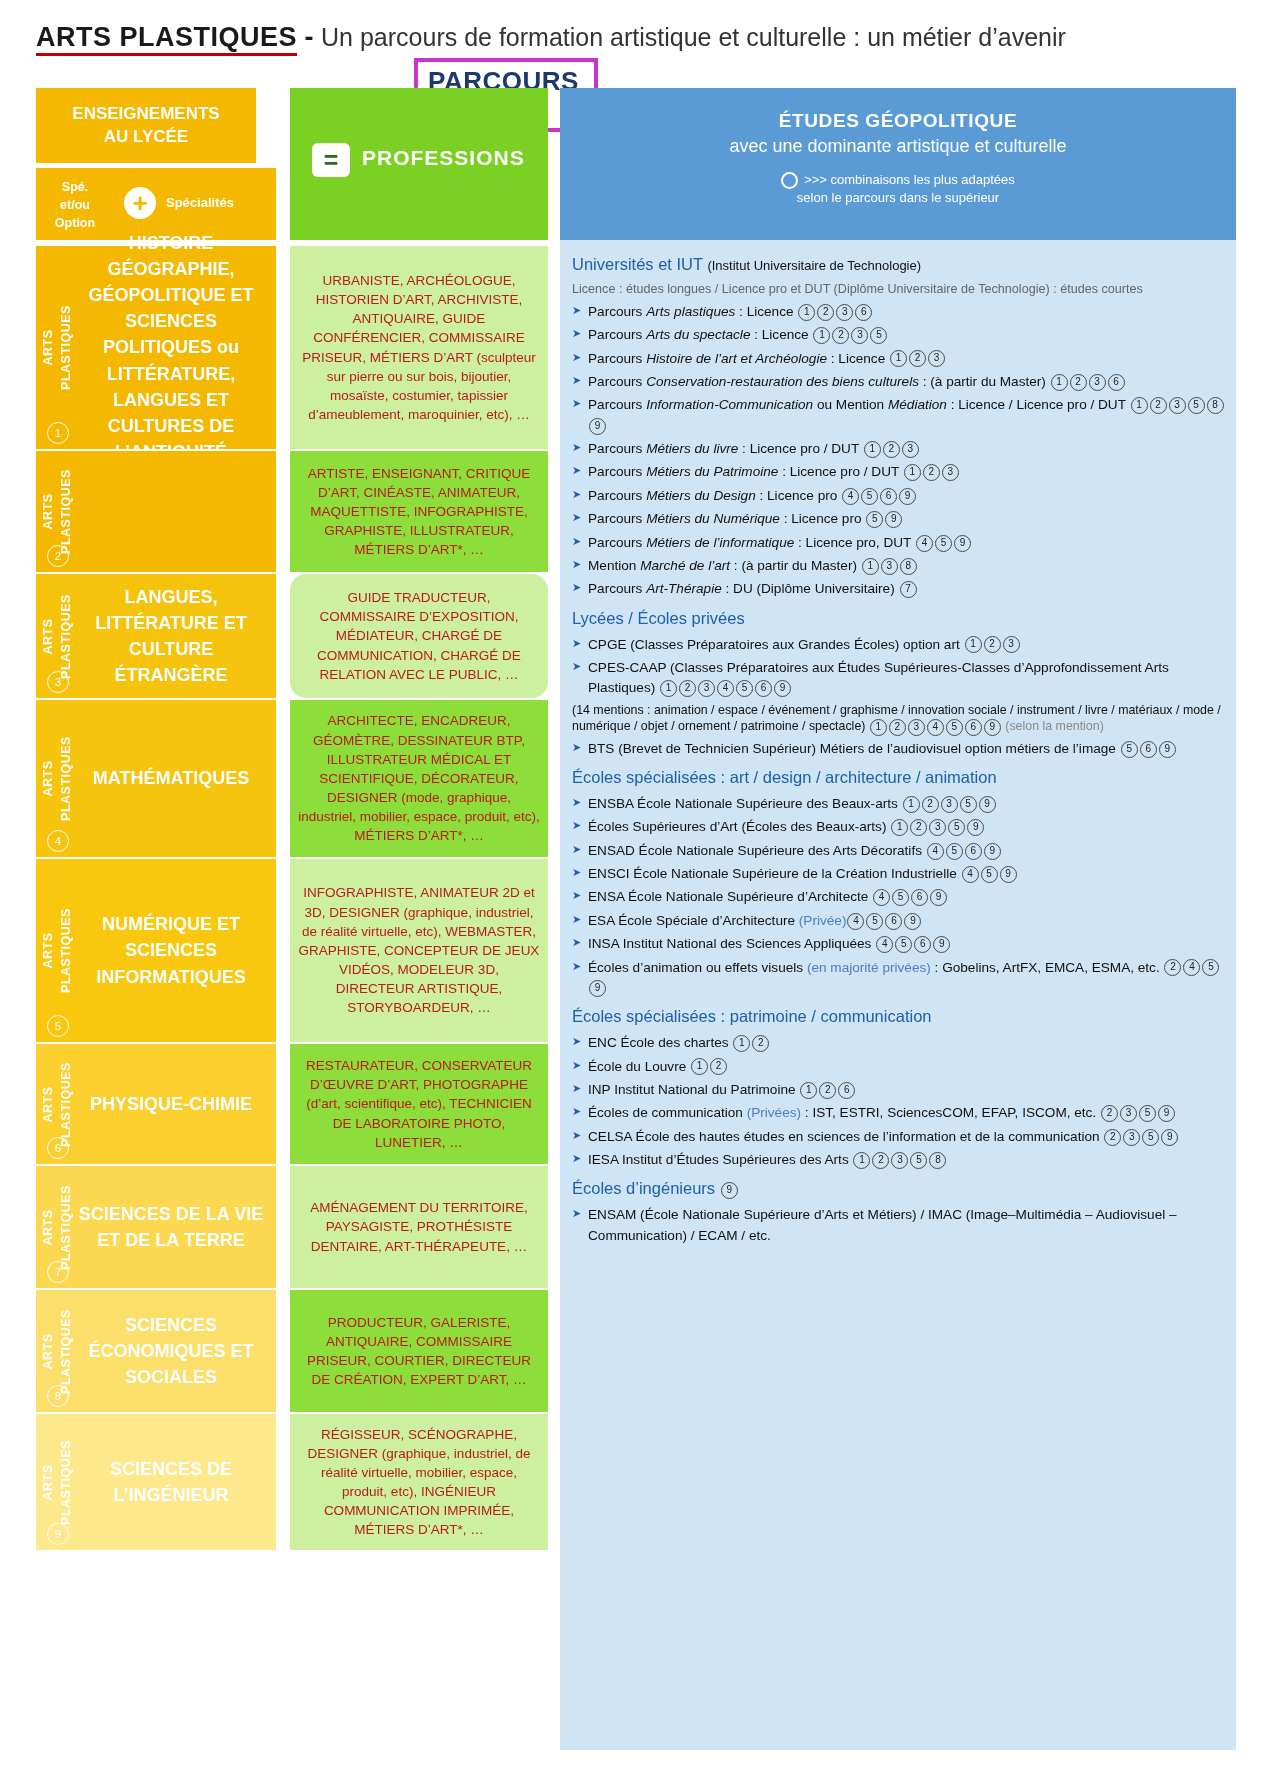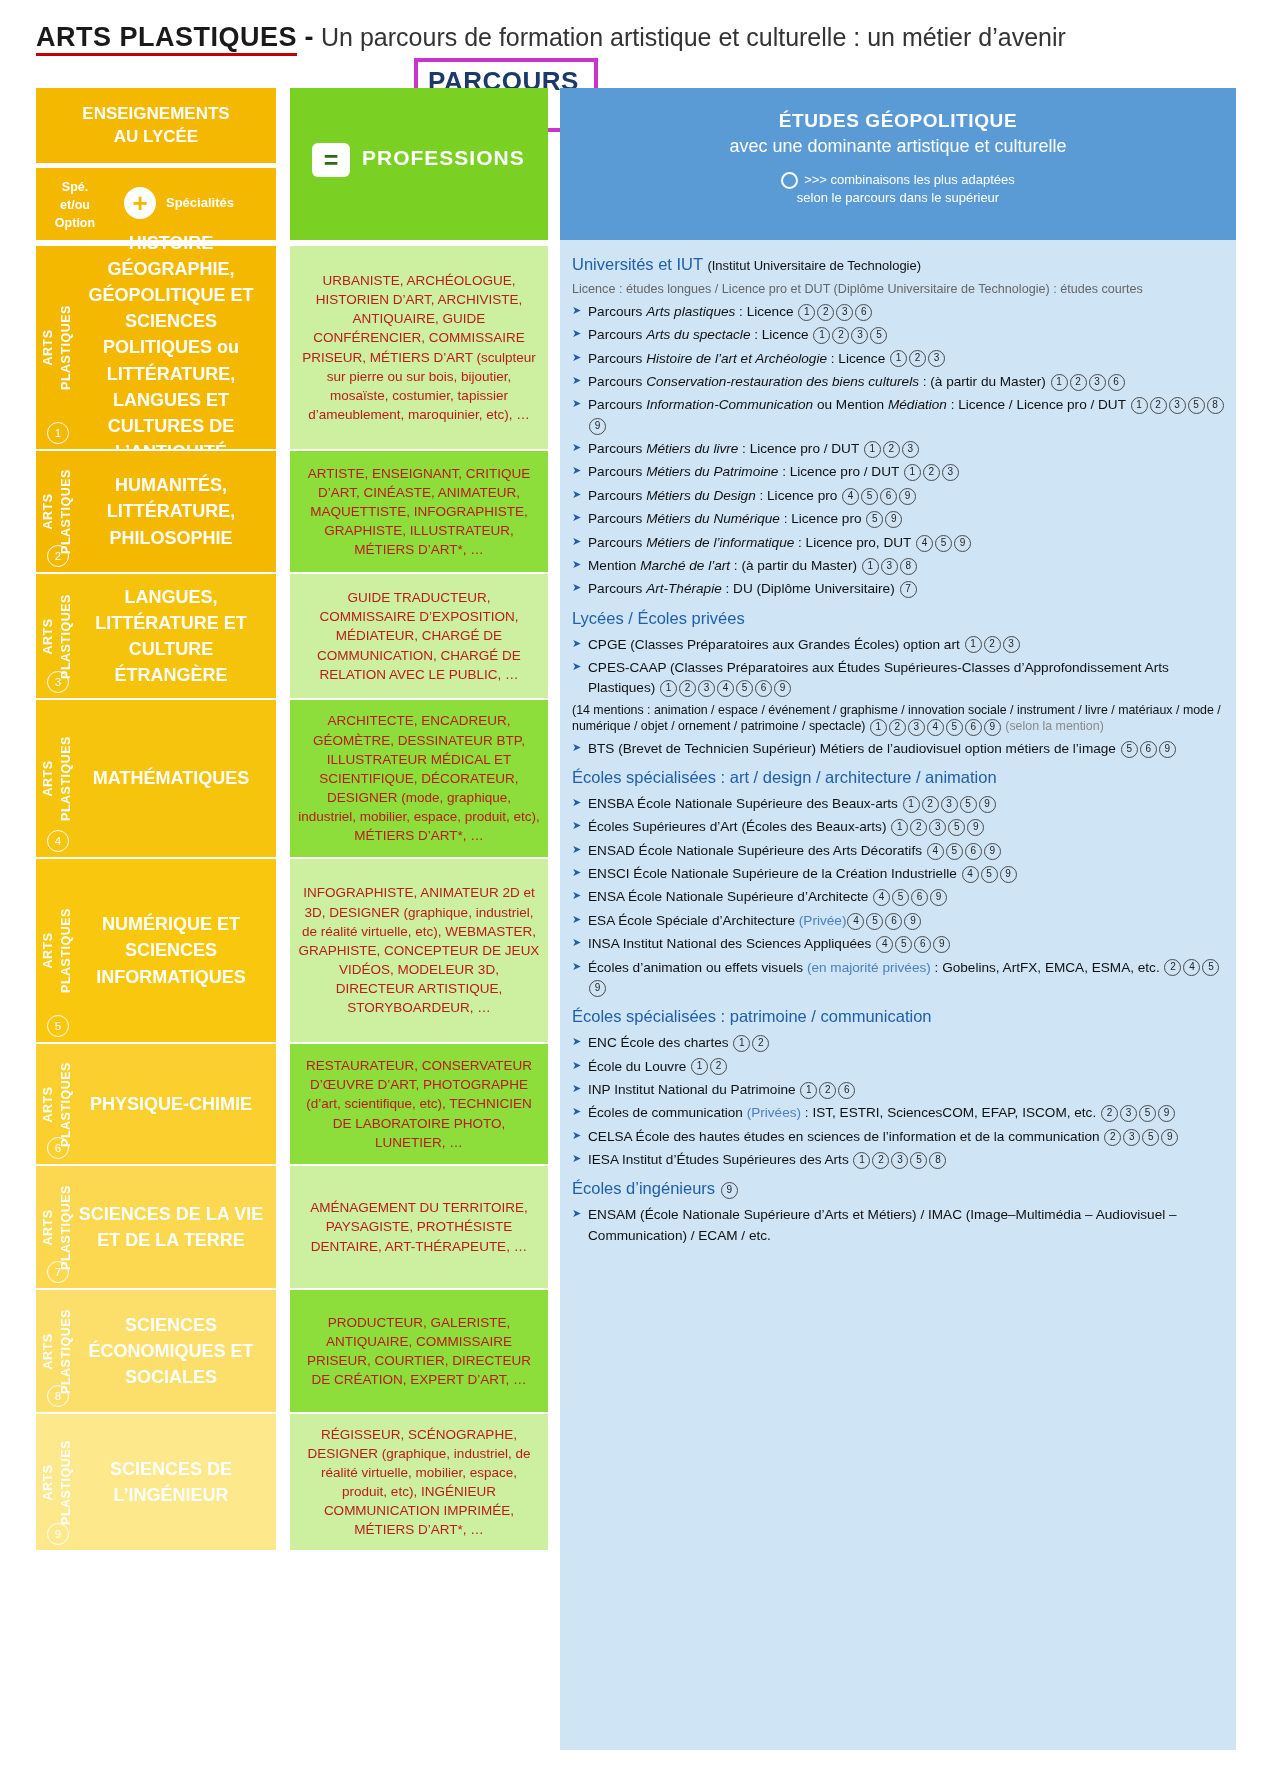--- a/index.html
+++ b/index.html
@@ -31,21 +31,21 @@
   }
   .logo-txt{
     position:absolute;left:10px;top:6px;
     font-size:26px;font-weight:bold;color:#1b3a6b;letter-spacing:.5px;
     line-height:1.05;
   }
   .logo-excl{color:#cc33cc;}
 
   
   .hdr-yellow{
-    position:absolute;left:36px;top:88px;width:240px;height:75px;
+    position:absolute;left:36px;top:88px;width:220px;height:75px;
     background:#f5b800;color:#ffffff;font-weight:bold;font-size:17px;
     display:flex;align-items:center;justify-content:center;text-align:center;
     line-height:1.35;
   }
   .hdr-green{
     position:absolute;left:290px;top:88px;width:258px;height:152px;
     background:#7ed321;background:#7bd123;
   }
   .hdr-green .eq{
     position:absolute;left:22px;top:55px;width:38px;height:34px;border-radius:6px;
@@ -195,32 +195,31 @@
   <div class="num">1</div>
   <div class="body">HISTOIRE GÉOGRAPHIE, GÉOPOLITIQUE ET SCIENCES POLITIQUES ou LITTÉRATURE, LANGUES ET CULTURES DE L’ANTIQUITÉ</div>
 </div>
 <div class="mrow" style="top:246px;height:203px;background:#ccf0a0;">URBANISTE, ARCHÉOLOGUE, HISTORIEN D’ART, ARCHIVISTE, ANTIQUAIRE, GUIDE CONFÉRENCIER, COMMISSAIRE PRISEUR, MÉTIERS D’ART (sculpteur sur pierre ou sur bois, bijoutier, mosaïste, costumier, tapissier d’ameublement, maroquinier, etc), …</div>
 
 <div class="lrow" style="top:451px;height:121px;background:#f5b800;">
   <div class="tag">
       <span><span>ARTS</span><br><span>PLASTIQUES</span></span>
     </div>
   <div class="num">2</div>
-  <div class="body">HUMANITÉS, LITTÉRATURE, PHILOSOPHIE</div>
 </div>
 <div class="mrow" style="top:451px;height:121px;background:#8ede3b;">ARTISTE, ENSEIGNANT, CRITIQUE D’ART, CINÉASTE, ANIMATEUR, MAQUETTISTE, INFOGRAPHISTE, GRAPHISTE, ILLUSTRATEUR, MÉTIERS D’ART*, …</div>
 
 <div class="lrow" style="top:574px;height:124px;background:#f5c20c;">
   <div class="tag">
       <span><span>ARTS</span><br><span>PLASTIQUES</span></span>
     </div>
   <div class="num">3</div>
   <div class="body">LANGUES, LITTÉRATURE ET CULTURE ÉTRANGÈRE</div>
 </div>
-<div class="mrow" style="top:574px;height:124px;background:#ccf0a0;">GUIDE TRADUCTEUR, COMMISSAIRE D’EXPOSITION, MÉDIATEUR, CHARGÉ DE COMMUNICATION, CHARGÉ DE RELATION AVEC LE PUBLIC, …</div>
+<div class="mrow" style="top:574px;height:124px;background:#ccf0a0;border-radius:16px;">GUIDE TRADUCTEUR, COMMISSAIRE D’EXPOSITION, MÉDIATEUR, CHARGÉ DE COMMUNICATION, CHARGÉ DE RELATION AVEC LE PUBLIC, …</div>
 
 <div class="lrow" style="top:700px;height:157px;background:#f7c40d;">
   <div class="tag">
       <span><span>ARTS</span><br><span>PLASTIQUES</span></span>
     </div>
   <div class="num">4</div>
   <div class="body">MATHÉMATIQUES</div>
 </div>
 <div class="mrow" style="top:700px;height:157px;background:#8ede3b;">ARCHITECTE, ENCADREUR, GÉOMÈTRE, DESSINATEUR BTP, ILLUSTRATEUR MÉDICAL ET SCIENTIFIQUE, DÉCORATEUR, DESIGNER (mode, graphique, industriel, mobilier, espace, produit, etc), MÉTIERS D’ART*,  …</div>
 

